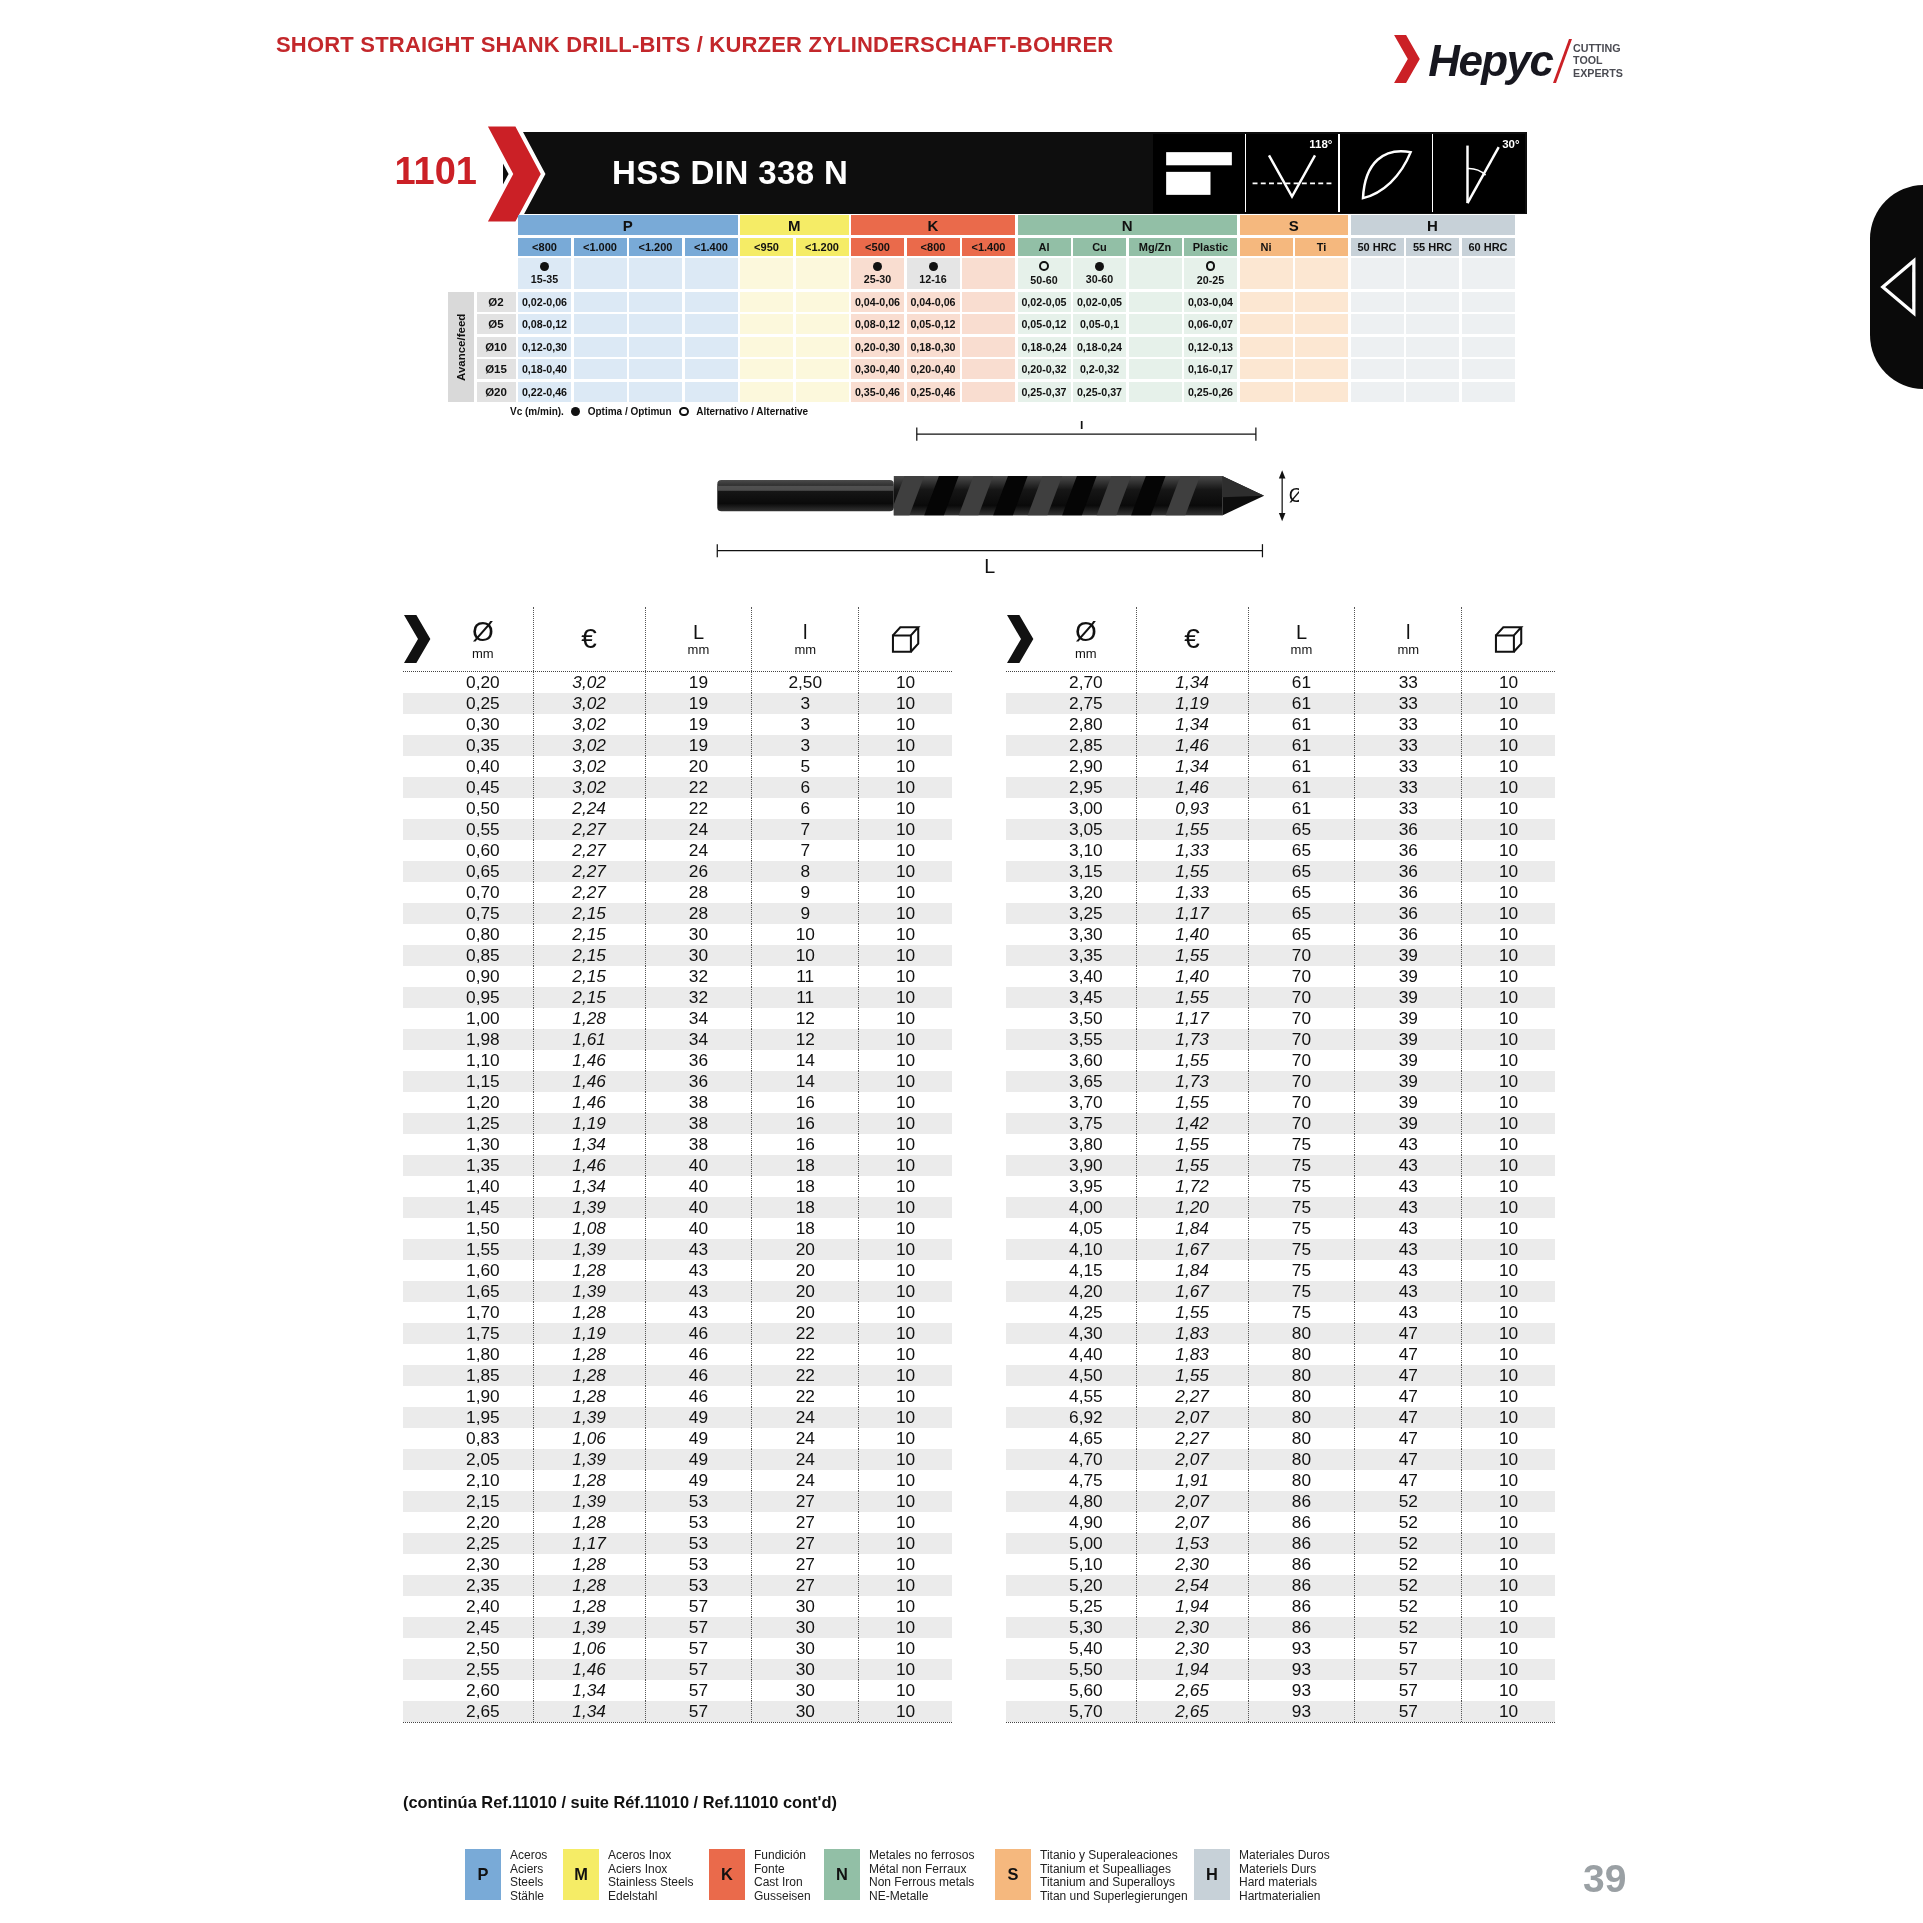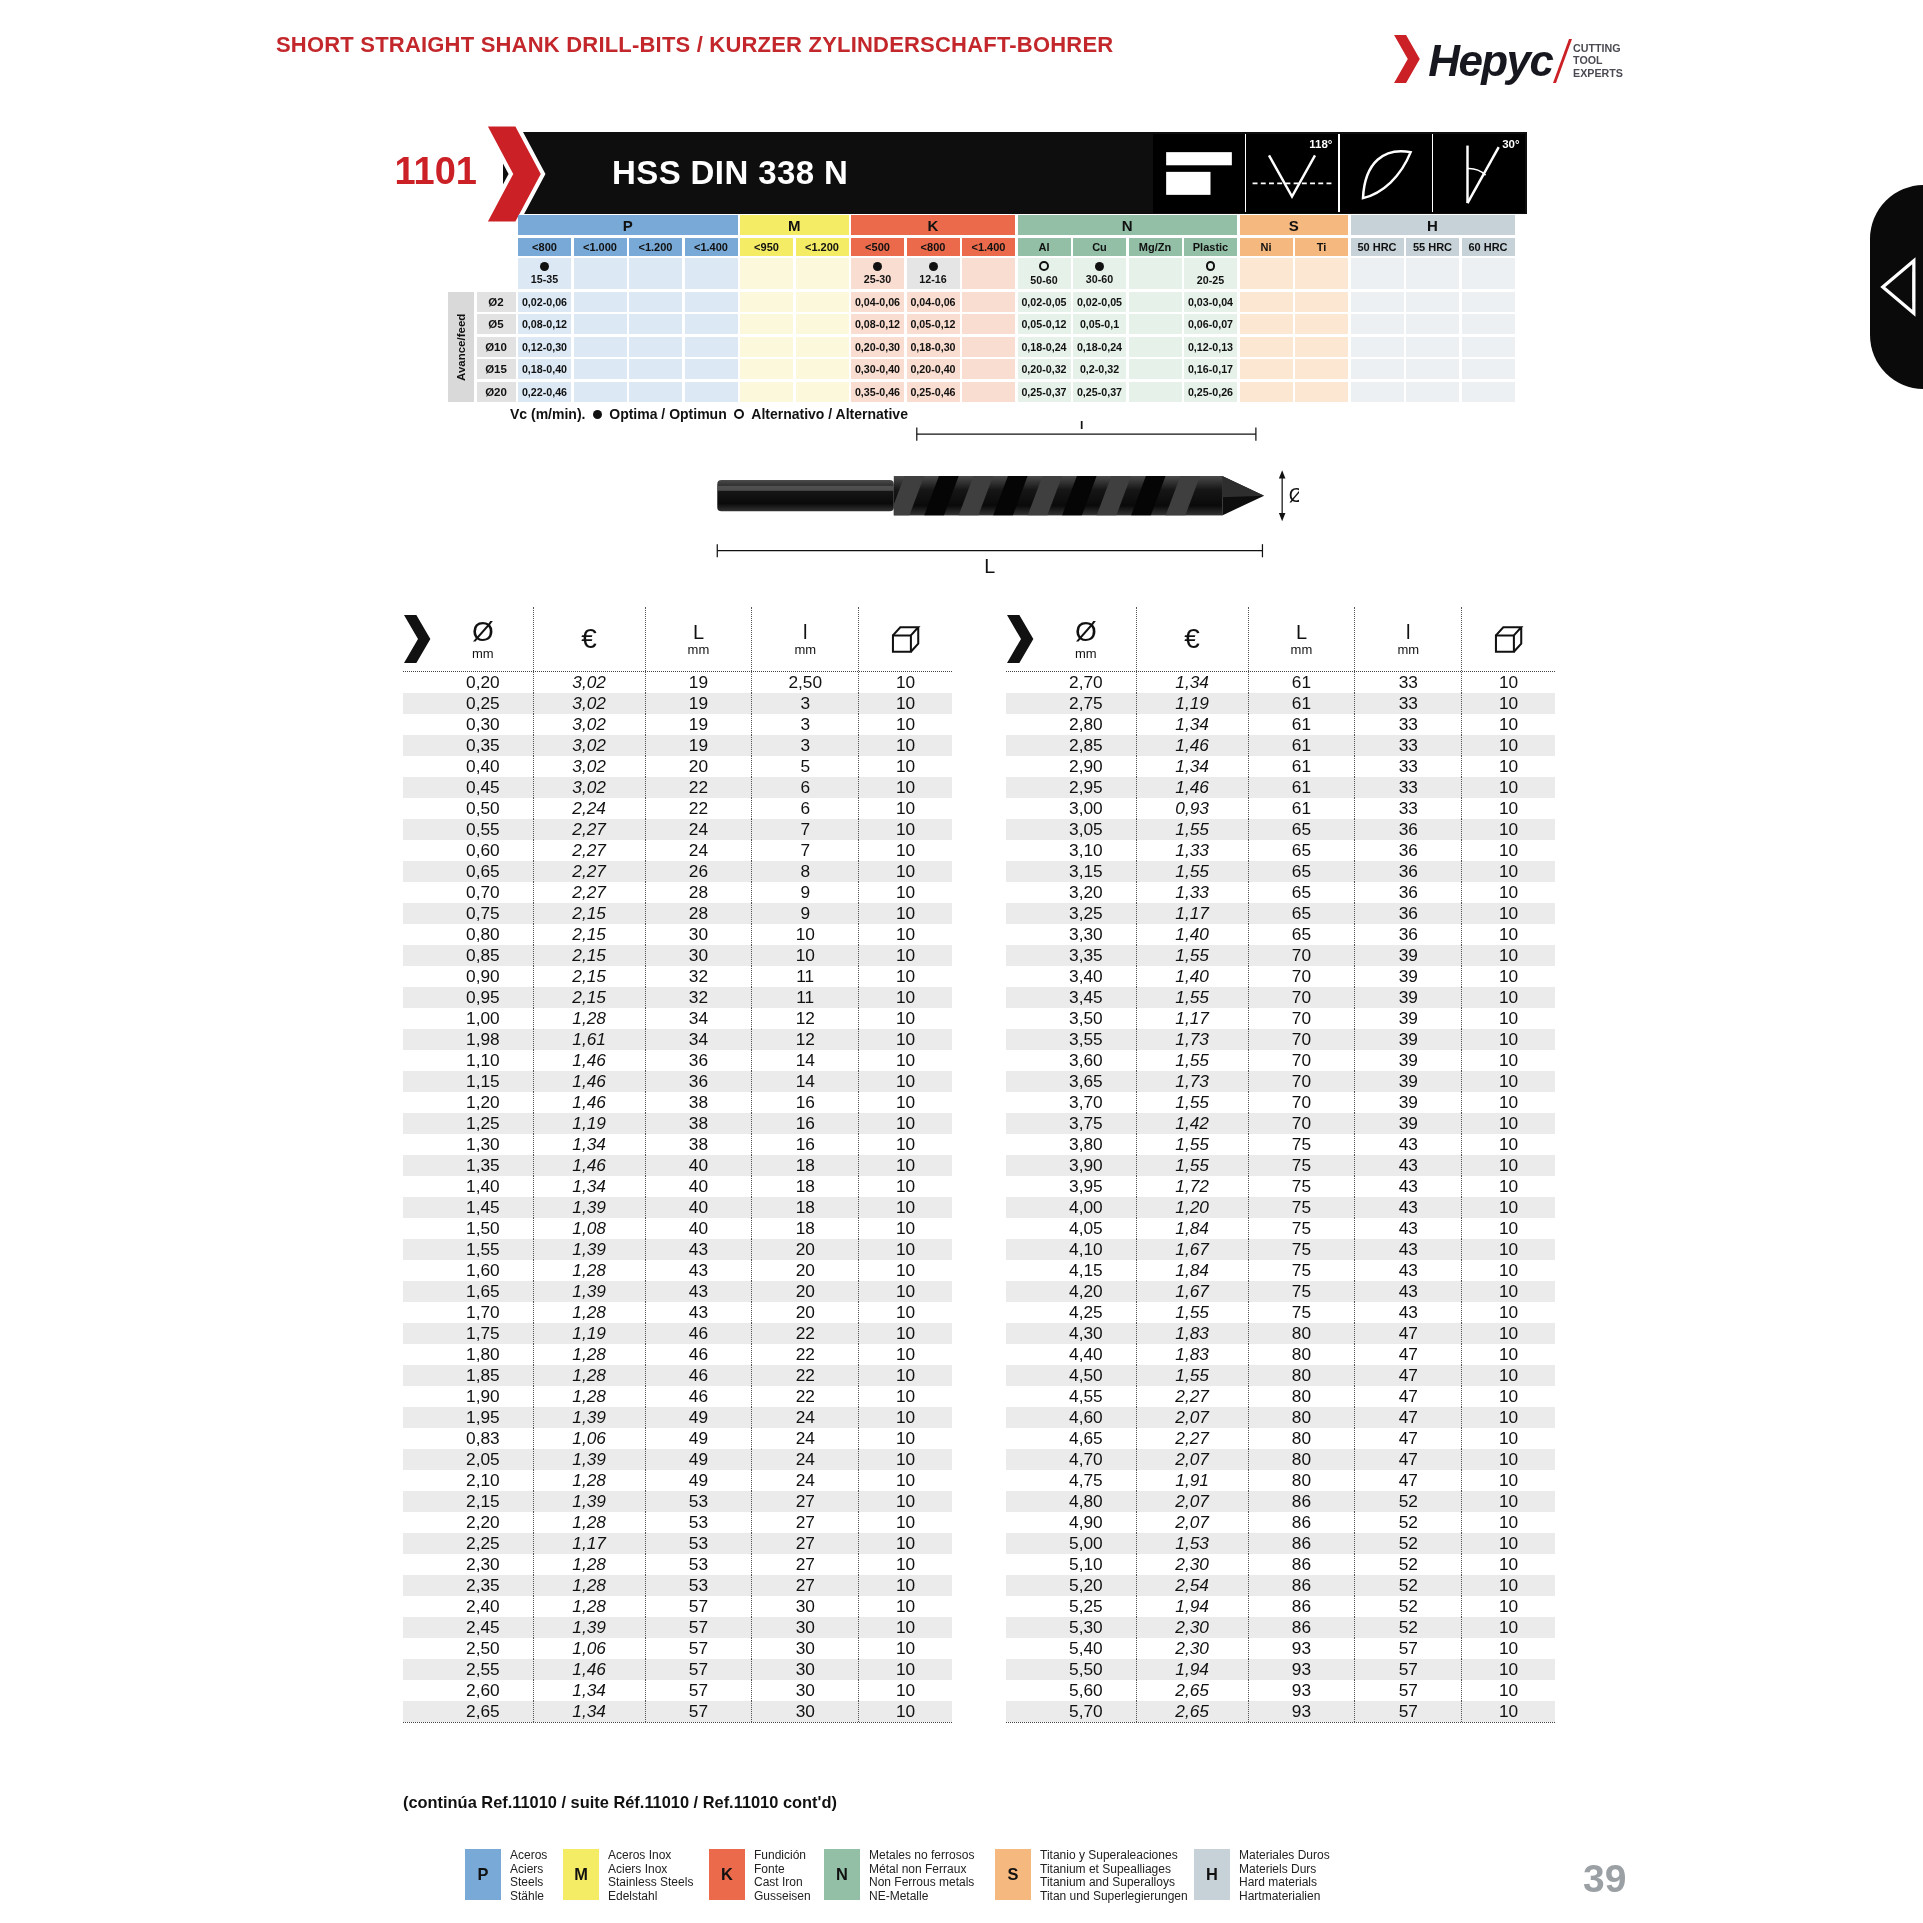--- a/index.html
+++ b/index.html
@@ -40,21 +40,21 @@
        font-size:10.7px;font-weight:bold;}
   .fcell{display:flex;align-items:center;justify-content:center;font-size:10.7px;font-weight:bold;}
   .avance{background:#d9d9d9;display:flex;align-items:center;justify-content:center;
           font-size:11.5px;font-weight:bold;writing-mode:vertical-rl;transform:rotate(180deg);}
   .dlab{background:#e2e2e2;display:flex;align-items:center;justify-content:center;
         font-weight:bold;font-size:11.5px;}
   .dot{width:9px;height:9px;border-radius:50%;display:inline-block;}
   .dot.filled{background:#111;}
   .dot.open{width:5.8px;height:5.8px;border:2.1px solid #111;background:transparent;}
   .vc-legend{position:absolute;left:510px;top:406px;display:flex;align-items:center;gap:7.4px;
-             font-size:14px;font-weight:bold;}
+             font-size:10px;font-weight:bold;}
 
   
   .figure{position:absolute;left:707px;top:421px;width:592px;height:156px;}
   .figure svg{width:100%;height:100%;}
   .dimtext{font-size:24px;fill:#111;font-family:"Liberation Sans",sans-serif;}
 
   
   .cat{position:absolute;top:607px;width:549px;}
   .cat-left{left:403px;} .cat-right{left:1006px;}
   .cth{display:flex;height:64px;border-bottom:0.8px dotted #444;align-items:stretch;}
@@ -1101,21 +1101,21 @@
         <div class="crow">
           <span class="cc c0"></span>
           <span class="cc c1">4,55</span>
           <span class="cc c2 sep euro">2,27</span>
           <span class="cc c3 sep">80</span>
           <span class="cc c4 sep">47</span>
           <span class="cc c5 sep">10</span>
         </div>
         <div class="crow alt">
           <span class="cc c0"></span>
-          <span class="cc c1">4,60</span>
+          <span class="cc c1">6,92</span>
           <span class="cc c2 sep euro">2,07</span>
           <span class="cc c3 sep">80</span>
           <span class="cc c4 sep">47</span>
           <span class="cc c5 sep">10</span>
         </div>
         <div class="crow">
           <span class="cc c0"></span>
           <span class="cc c1">4,65</span>
           <span class="cc c2 sep euro">2,27</span>
           <span class="cc c3 sep">80</span>

